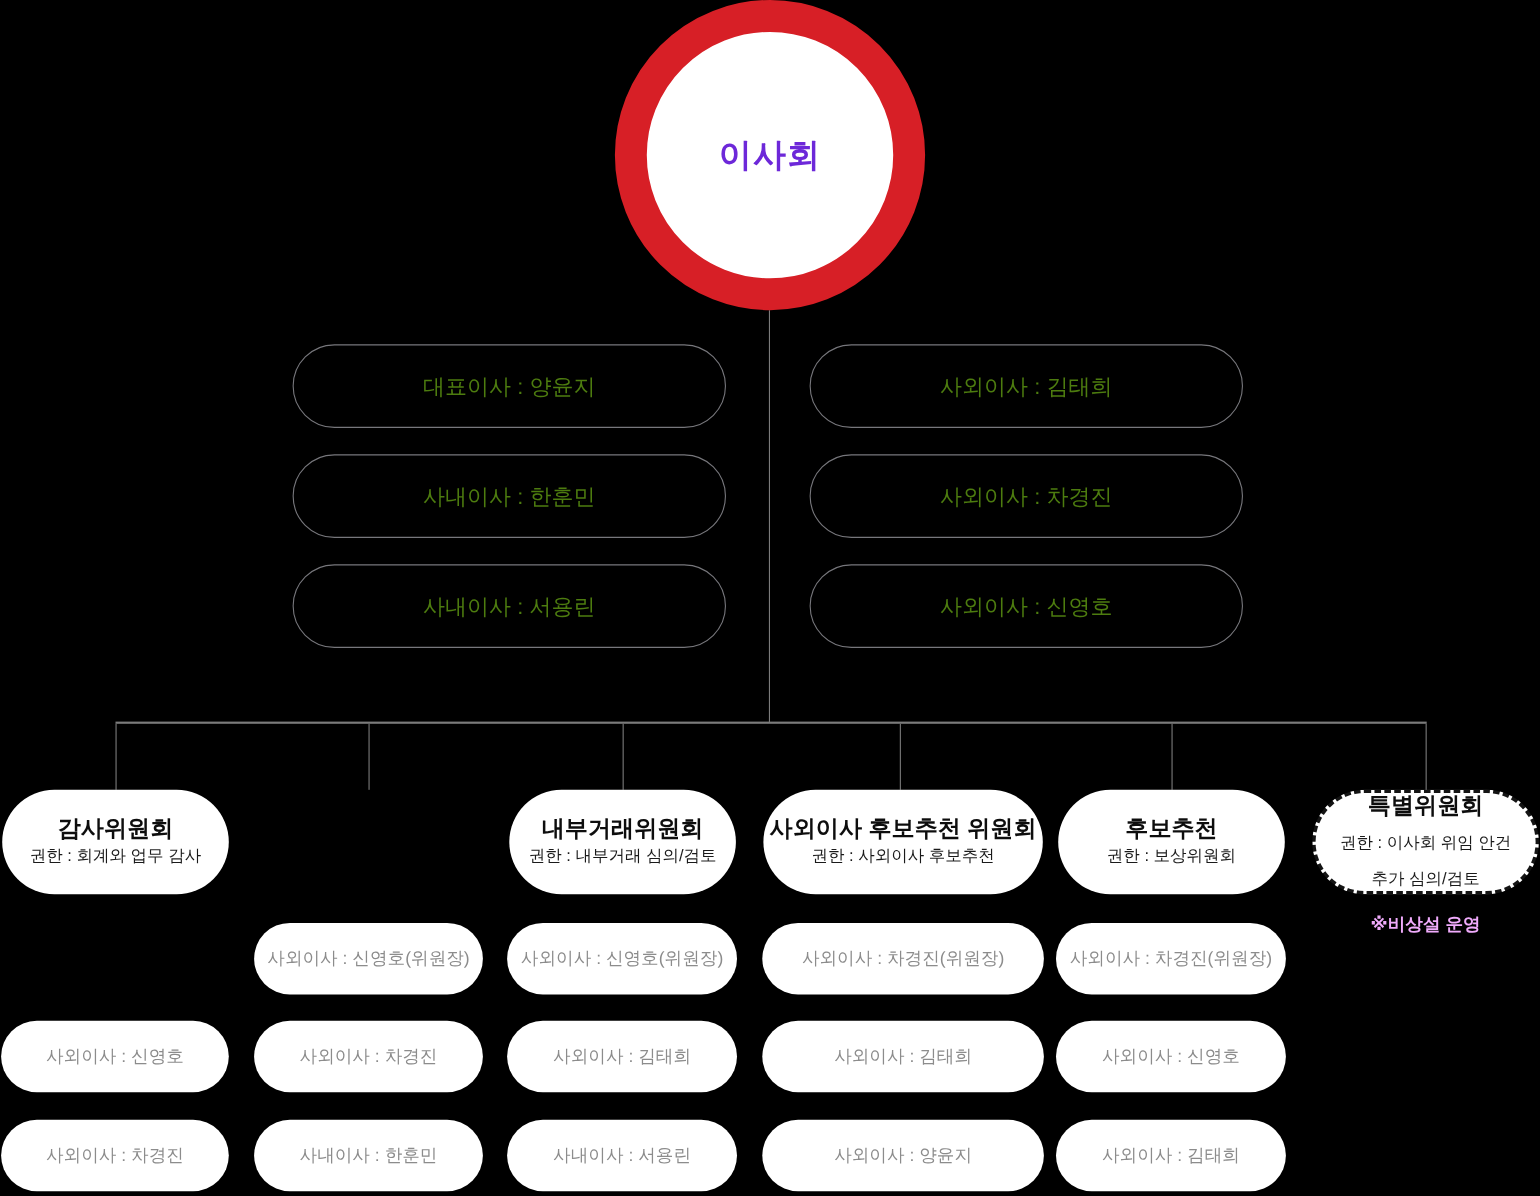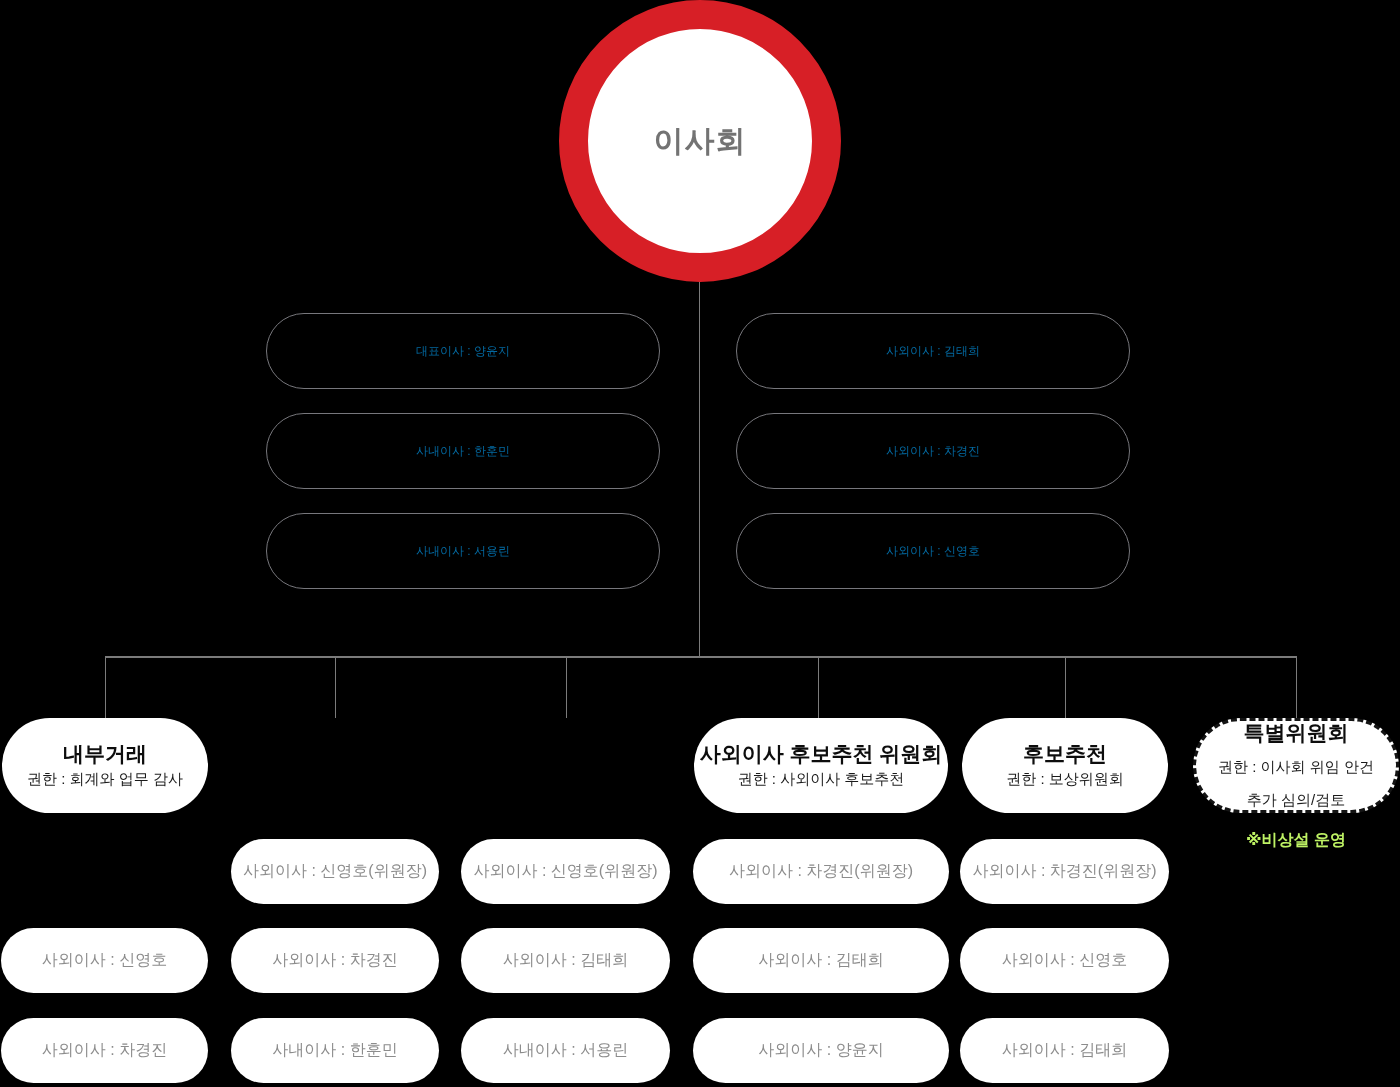--- a/index.html
+++ b/index.html
@@ -19,42 +19,42 @@
     width: 282px; height: 282px;
     box-sizing: border-box;
     border: 29px solid #d71f26;
     background: #ffffff;
     border-radius: 50%;
     display: flex; align-items: center; justify-content: center;
   }
   .board-label {
     font-size: 30px;
     font-weight: bold;
-    color: #737373;
+    color: #6d28d9;
     letter-spacing: 1px;
   }
 
   
   .vline, .hline { position: absolute; background: #7b7b7b; }
   .vline { width: 1px; }
   .hline { height: 2px; }
 
   
   .director-pill {
     position: absolute;
     width: 394px; height: 76px;
     box-sizing: border-box;
     border: 1px solid #77777c;
     border-radius: 38px;
     background: transparent;
     display: flex; align-items: center; justify-content: center;
   }
   .director-pill span {
-    font-size: 12px;
-    color: #0369a1;
+    font-size: 20px;
+    color: #4d7c0f;
   }
 
   
   .committee-header {
     position: absolute;
     top: 718px; height: 95px;
     box-sizing: border-box;
     background: #ffffff;
     border-radius: 48px;
     display: flex; flex-direction: column; align-items: center; justify-content: center;
@@ -93,21 +93,21 @@
   }
 
   
   .special-note {
     position: absolute;
     top: 830px;
     width: 206px;
     text-align: center;
     font-size: 16px;
     font-weight: bold;
-    color: #bef264;
+    color: #f0abfc;
   }
 </style>
 </head>
 <body>
 
 <div class="canvas">
 
   <div class="vline" style="left:699px; top:282px; height:375px;"></div>
   <div class="hline" style="left:105px; top:656px; width:1192px;"></div>
   <div class="vline" style="left:105px; top:658px; height:60px;"></div>
@@ -135,40 +135,44 @@
     <span>사외이사 : 김태희</span>
   </div>
   <div class="director-pill" style="left:736px; top:413px;">
     <span>사외이사 : 차경진</span>
   </div>
   <div class="director-pill" style="left:736px; top:513px;">
     <span>사외이사 : 신영호</span>
   </div>
 
   <div class="committee-header" style="left:2px; width:206px;">
-    <div class="committee-title">내부거래</div>
+    <div class="committee-title">감사위원회</div>
     <div class="committee-authority">권한 : 회계와 업무 감사</div>
   </div>
   <div class="member-pill" style="left:1px; top:928px; width:207px;">
     <span>사외이사 : 신영호</span>
   </div>
   <div class="member-pill" style="left:1px; top:1018px; width:207px;">
     <span>사외이사 : 차경진</span>
   </div>
 
   <div class="member-pill" style="left:231px; top:839px; width:208px;">
     <span>사외이사 : 신영호(위원장)</span>
   </div>
   <div class="member-pill" style="left:231px; top:928px; width:208px;">
     <span>사외이사 : 차경진</span>
   </div>
   <div class="member-pill" style="left:231px; top:1018px; width:208px;">
     <span>사내이사 : 한훈민</span>
   </div>
 
+  <div class="committee-header" style="left:463px; width:206px;">
+    <div class="committee-title">내부거래위원회</div>
+    <div class="committee-authority">권한 : 내부거래 심의/검토</div>
+  </div>
   <div class="member-pill" style="left:461px; top:839px; width:209px;">
     <span>사외이사 : 신영호(위원장)</span>
   </div>
   <div class="member-pill" style="left:461px; top:928px; width:209px;">
     <span>사외이사 : 김태희</span>
   </div>
   <div class="member-pill" style="left:461px; top:1018px; width:209px;">
     <span>사내이사 : 서용린</span>
   </div>
 

